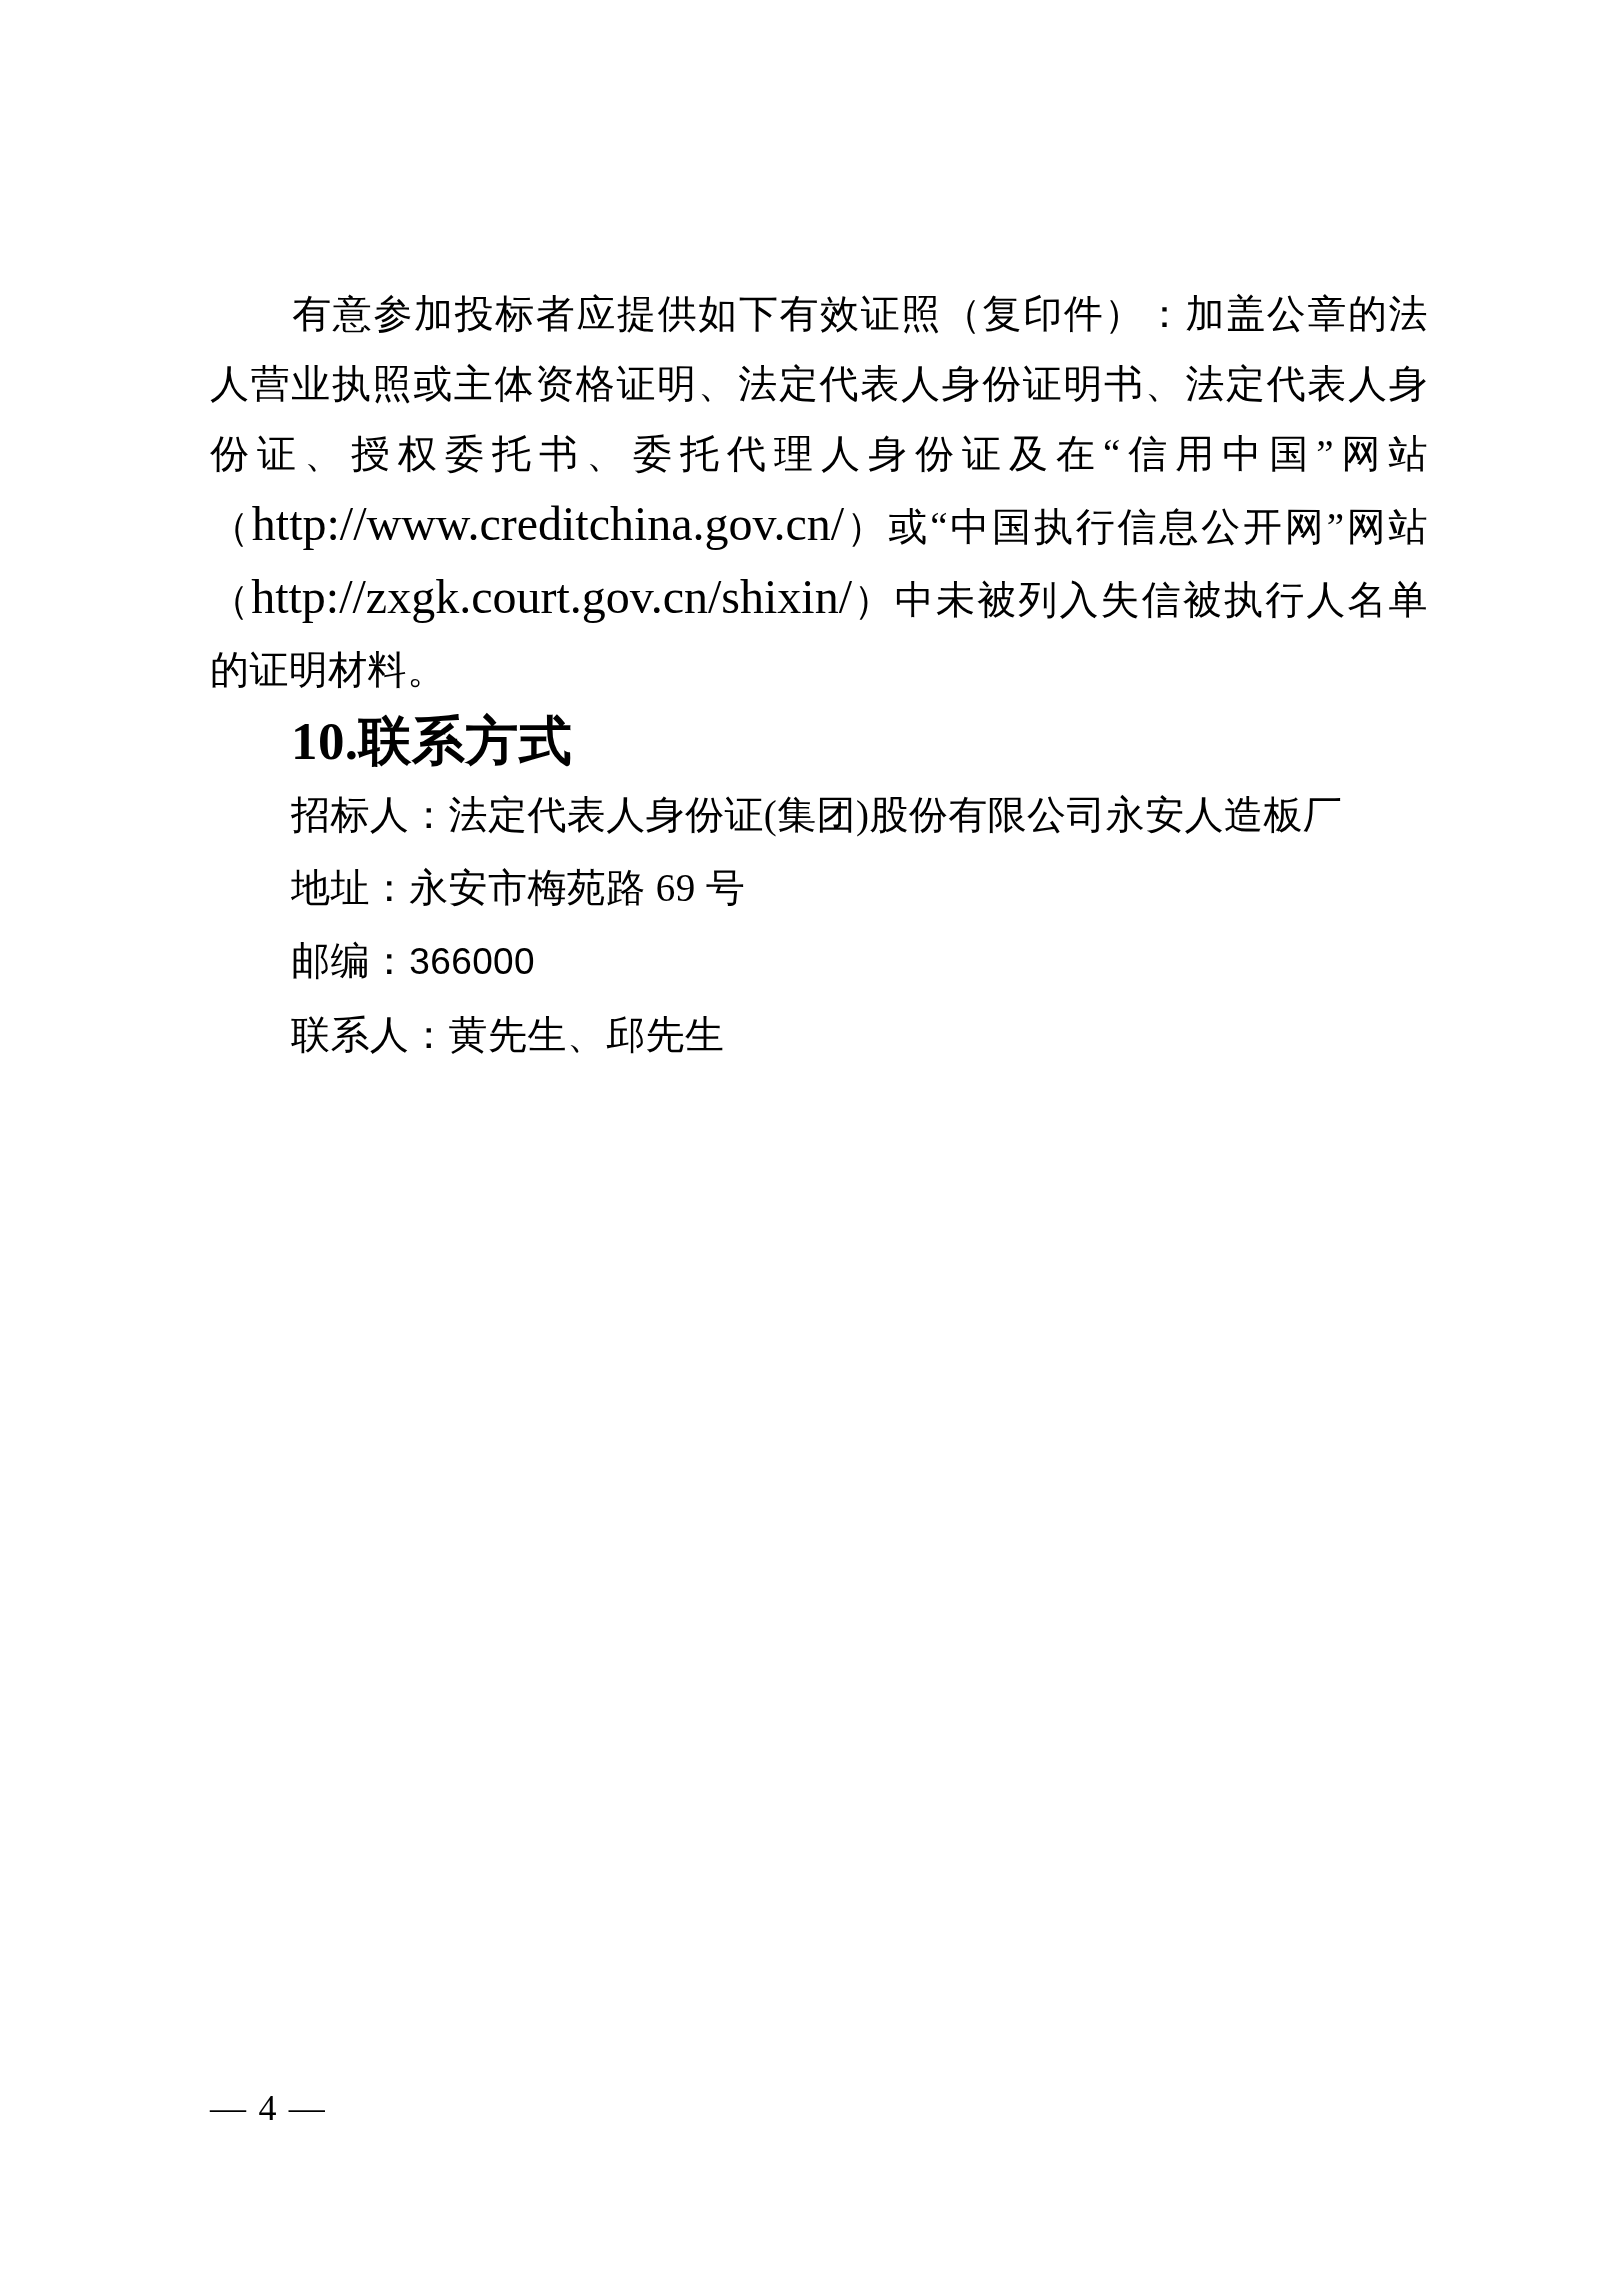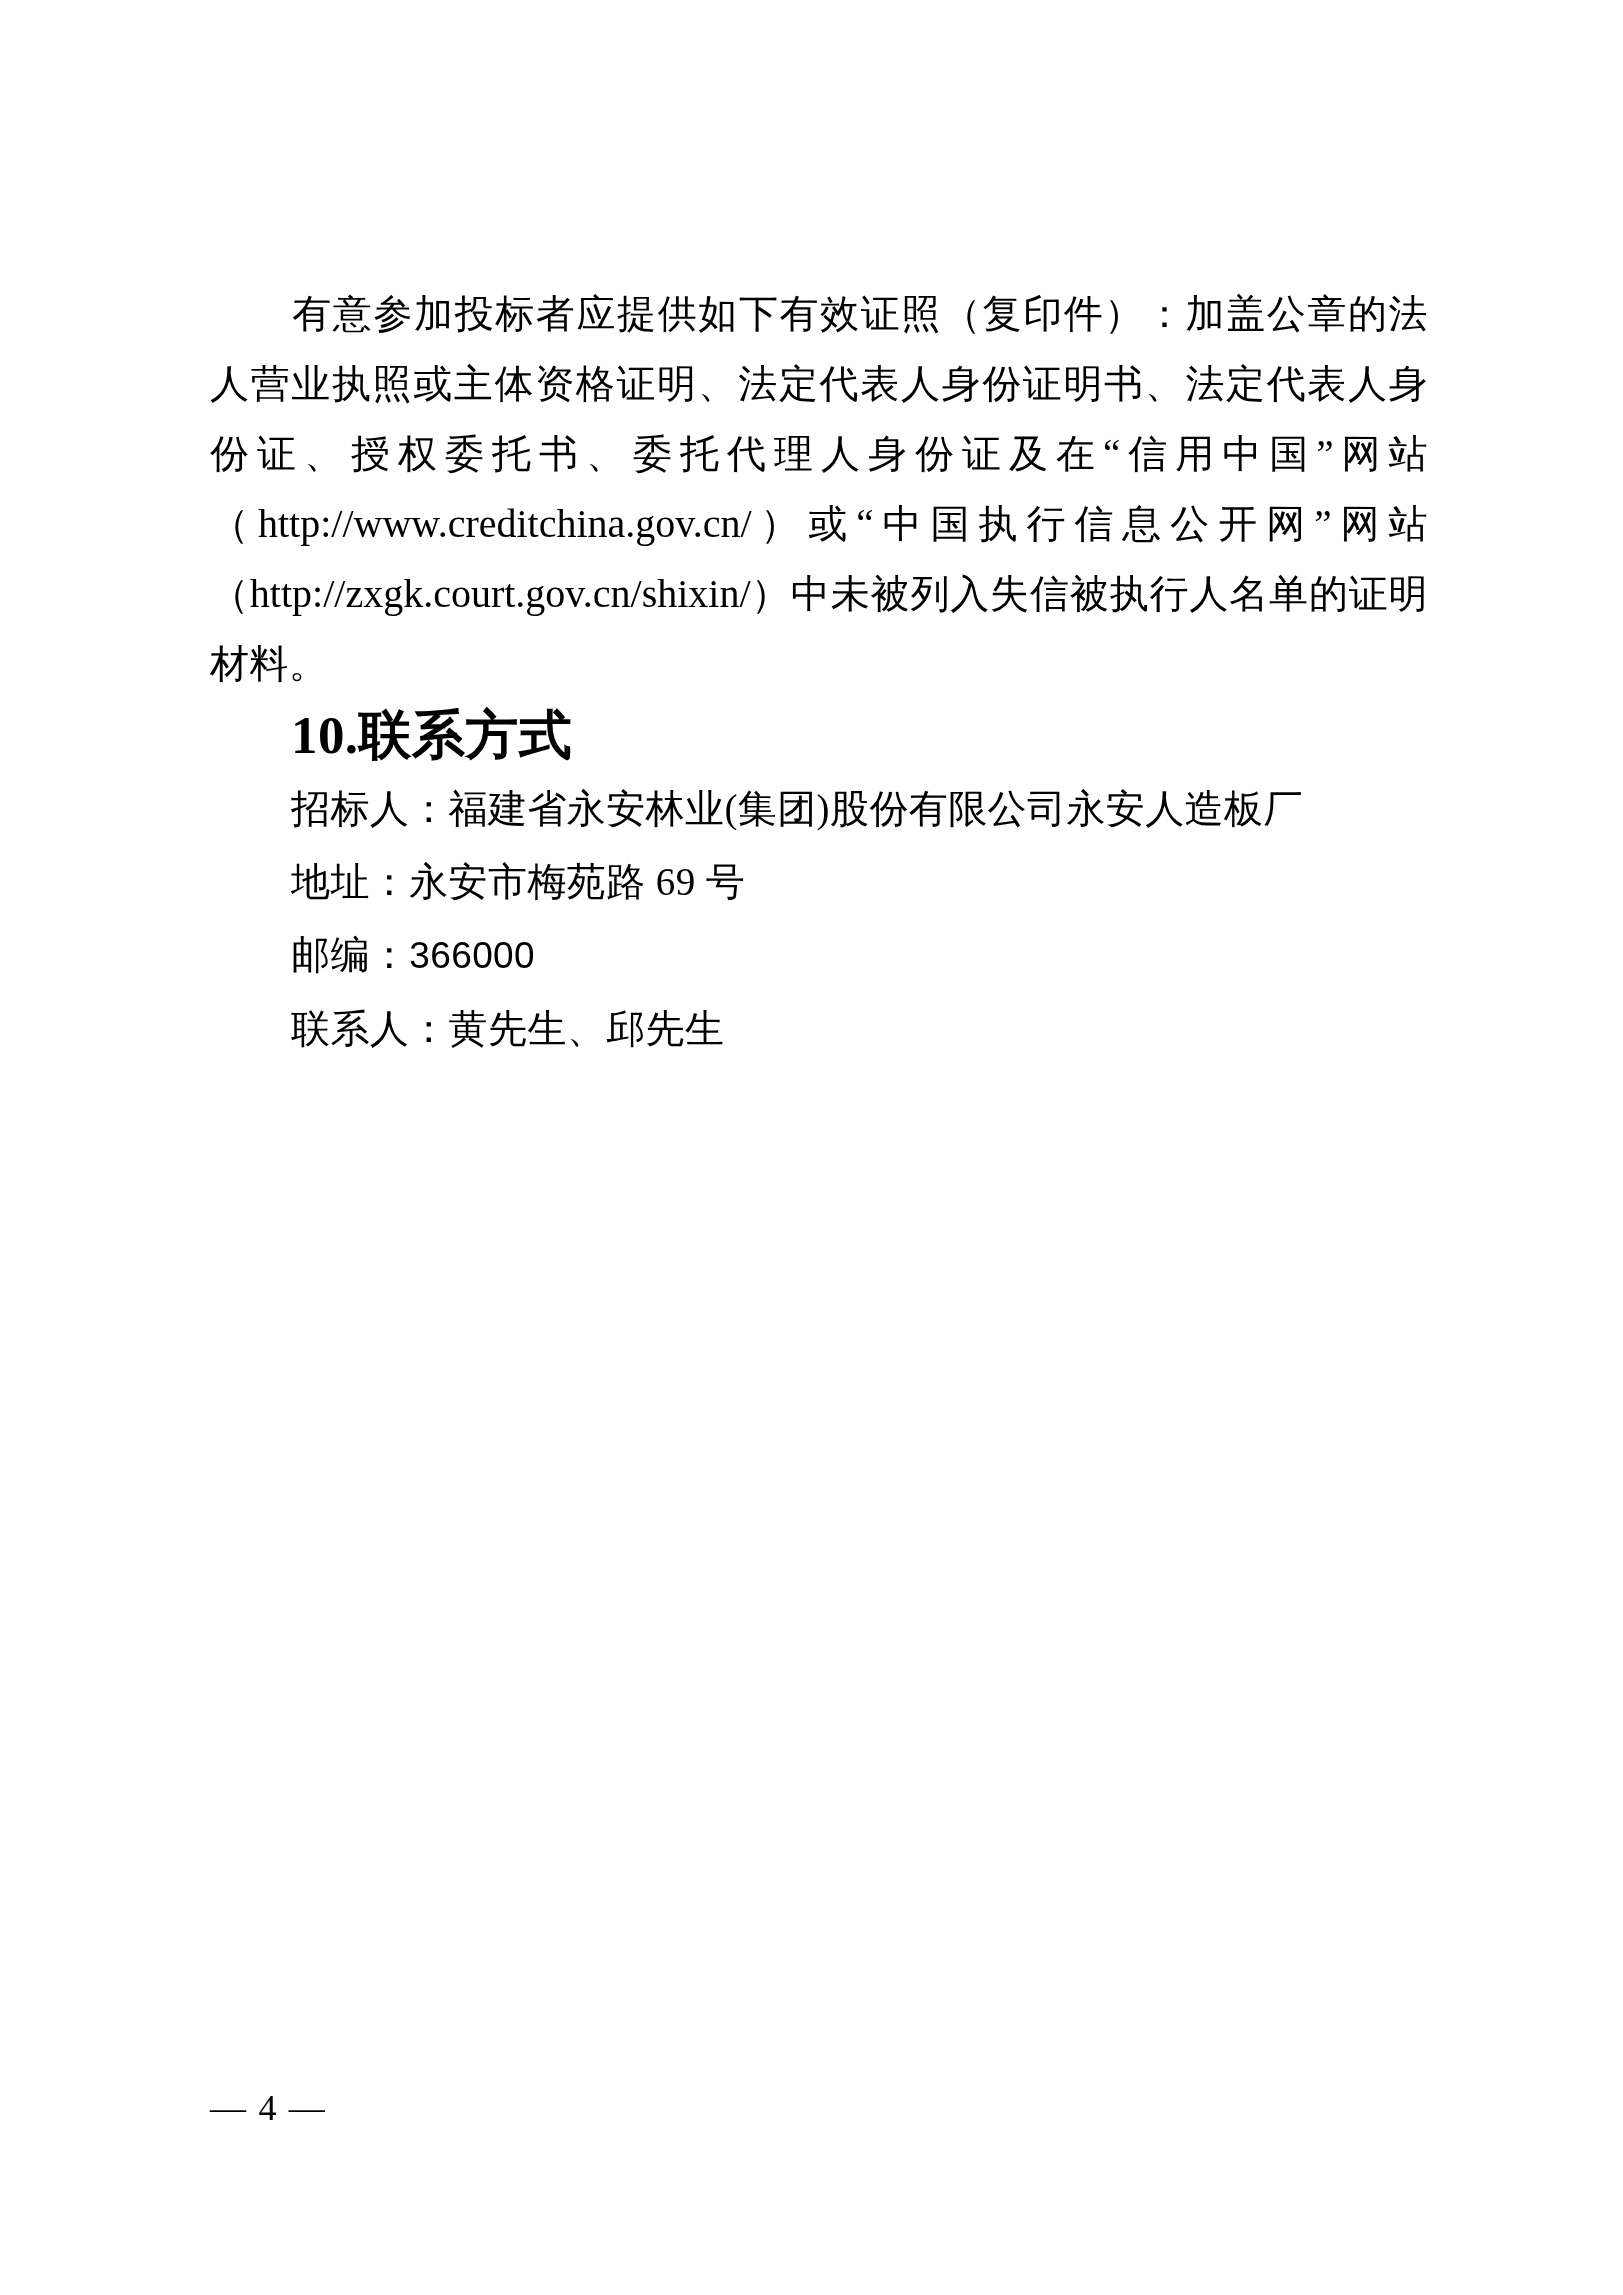--- a/index.html
+++ b/index.html
@@ -36,21 +36,21 @@
     text-justify: inter-ideograph;
     letter-spacing: 0.4px;
     margin: 0;
   }
   .para .indent {
     display: inline-block;
     width: 81px;
   }
   .latin {
     font-family: "Liberation Serif", "DejaVu Serif", serif;
-    font-size: 40px;
+    font-size: 48px;
     letter-spacing: 0px;
     margin-top: 44px;
   }
   .section-title {
     font-size: 53px;
     line-height: 73px;
     font-weight: bold;
     margin: 0;
     padding-left: 81px;
     letter-spacing: 0.4px;
@@ -81,21 +81,21 @@
 </head>
 <body>
 
 <div class="page">
   <div class="content">
 
     <p class="para"><span class="indent"></span><span>有意参加投标者应提供如下有效证照（复印件）：加盖公章的法人营业执照或主体资格证明、法定代表人身份证明书、法定代表人身份证、授权委托书、委托代理人身份证及在“信用中国”网站（</span><span class="latin">http://www.creditchina.gov.cn/</span><span>）或“中国执行信息公开网”网站（</span><span class="latin">http://zxgk.court.gov.cn/shixin/</span><span>）中未被列入失信被执行人名单的证明材料。</span></p>
 
     <p class="section-title">10.联系方式</p>
 
-    <p class="info-line"><span>招标人：</span><span>福建省永安林业(集团)股份有限公司永安人造板厂</span></p>
+    <p class="info-line"><span>招标人：</span><span>法定代表人身份证(集团)股份有限公司永安人造板厂</span></p>
 
     <p class="info-line"><span>地址：</span><span>永安市梅苑路 69 号</span></p>
 
     <p class="info-line"><span>邮编：</span><span class="num">366000</span></p>
 
 
     <p class="info-line"><span>联系人：</span><span>黄先生、邱先生</span></p>
 
   </div>
 

